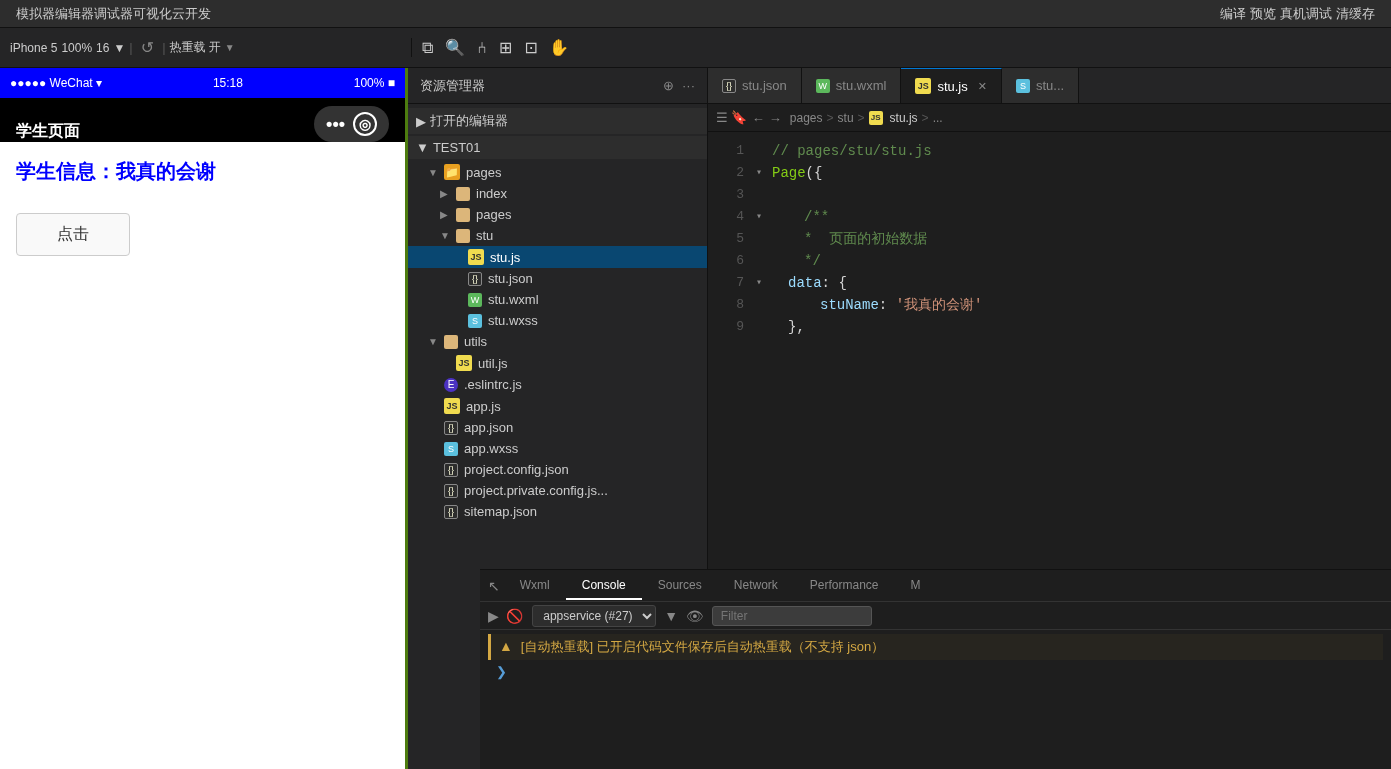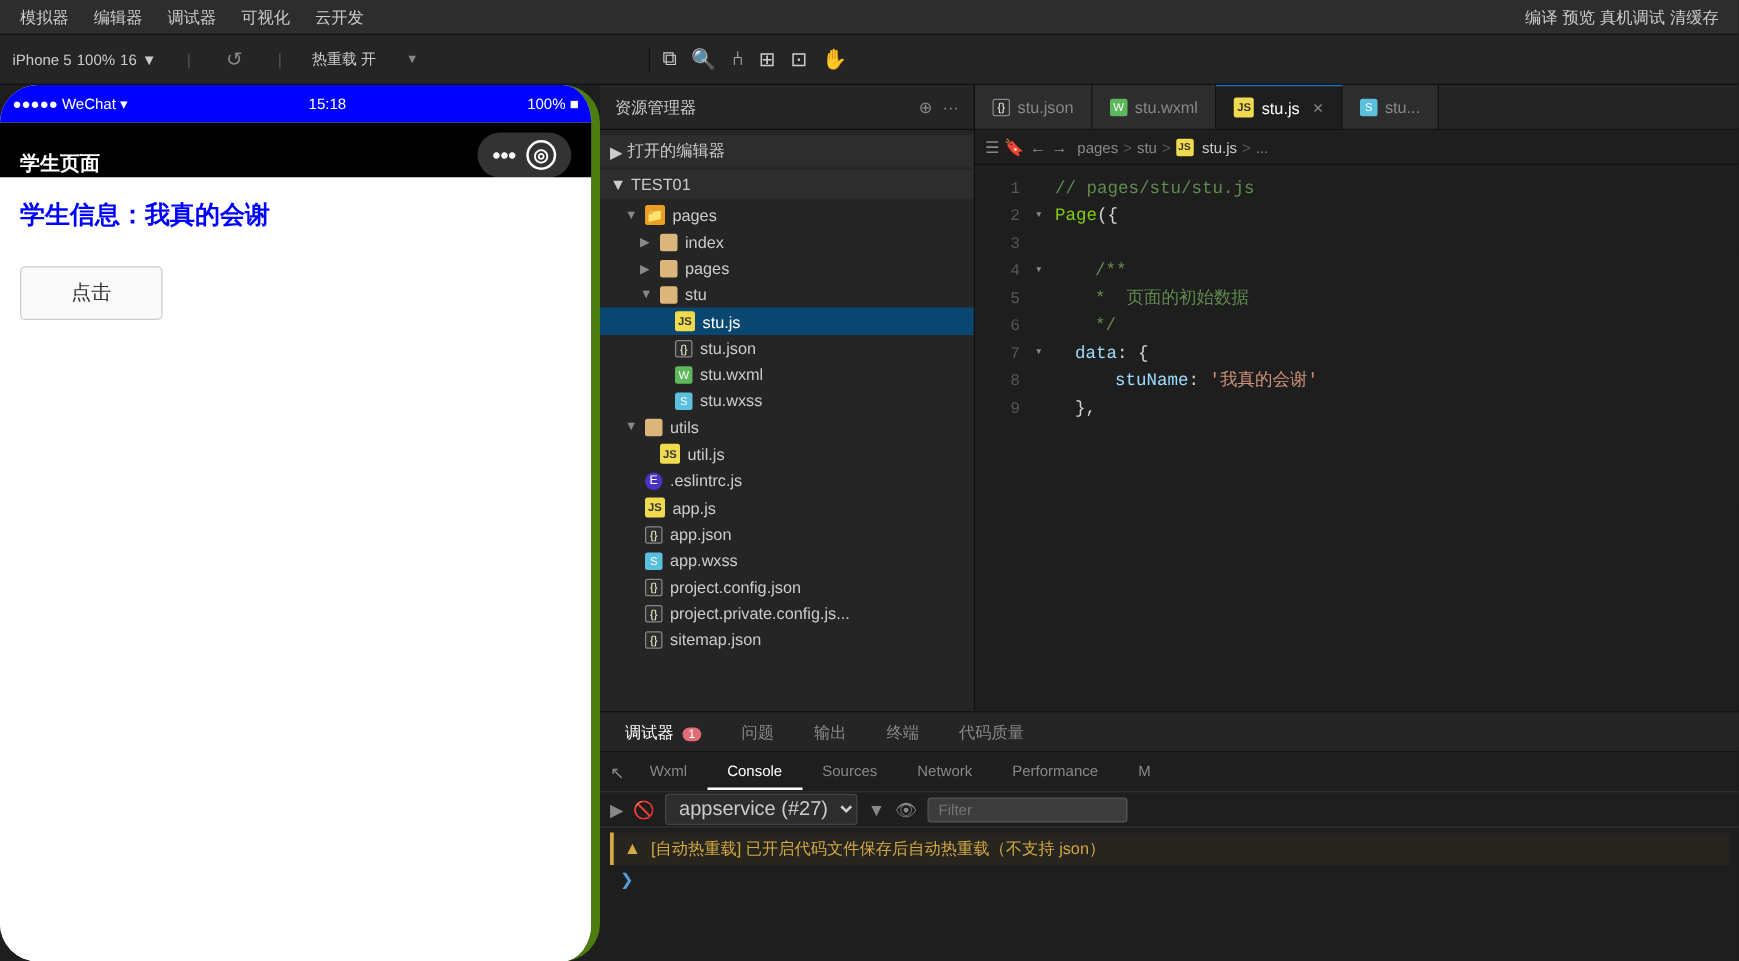--- a/index.html
+++ b/index.html
@@ -10,38 +10,38 @@
       height: 28px;
       background: #2d2d2d;
       display: flex;
       align-items: center;
       justify-content: space-between;
       padding: 0 16px;
       border-bottom: 1px solid #111;
       color: #ccc;
       font-size: 13px;
     }
-    .top-menu-left { display: flex; gap: 20px; }
+    .top-menu-left { display: flex; }
     .top-menu-right { display: flex; gap: 4px; }
     .top-menu span { cursor: pointer; }
 
     
     .toolbar {
       height: 40px;
       background: #252526;
       display: flex;
       align-items: center;
       border-bottom: 1px solid #111;
     }
     .toolbar-left {
-      width: 520px;
+      width: 412px;
       display: flex;
       align-items: center;
       padding: 0 10px;
-      gap: 24px;
+      gap: 4px;
       border-right: 1px solid #111;
     }
     .toolbar-device {
       color: #ccc;
       font-size: 12px;
       display: flex;
       align-items: center;
       gap: 4px;
     }
     .toolbar-sep { color: #555; }
@@ -57,27 +57,26 @@
     .toolbar-icon { color: #ccc; font-size: 16px; cursor: pointer; }
 
     
     .main {
       display: flex;
       height: calc(769px - 28px - 40px);
     }
 
     
     .simulator {
-      width: 480px;
+      width: 408px;
       background: #fff;
       display: flex;
       flex-direction: column;
-      border-right: 7px solid #4d7c0f;
+      border-right: 3px solid #4d7c0f;
       overflow: hidden;
-      border-radius: 30px;
     }
     .phone-frame {
       background: #fff;
       flex: 1;
       display: flex;
       flex-direction: column;
     }
     .phone-status-bar {
       background: #0000ff;
       height: 30px;
@@ -340,21 +339,21 @@
       align-items: center;
       padding: 0 8px;
       gap: 8px;
       border-bottom: 1px solid #333;
     }
     .debug-toolbar-icon { color: #888; cursor: pointer; font-size: 14px; }
     .debug-service-select {
       background: #2d2d2d;
       border: 1px solid #444;
       color: #ccc;
-      font-size: 16px;
+      font-size: 12px;
       padding: 2px 6px;
       border-radius: 3px;
       cursor: pointer;
     }
     .debug-filter {
       background: #3c3c3c;
       border: 1px solid #555;
       color: #ccc;
       font-size: 12px;
       padding: 2px 8px;
@@ -668,32 +667,20 @@
 
       <div class="code-line">
         <span class="line-num">9</span>
         <span class="line-arrow"></span>
         <span class="line-code kw-white" style="padding-left:16px;">},</span>
       </div>
     </div>
 
     <div class="debug-panel">
 
-      <div class="debug-tabs-bar">
-        <div class="debug-tab-left">
-          <span class="debug-tab-item active">
-            <span>调试器</span>
-            <span class="debug-tab-badge">1</span>
-          </span>
-          <span class="debug-tab-item">问题</span>
-          <span class="debug-tab-item">输出</span>
-          <span class="debug-tab-item">终端</span>
-          <span class="debug-tab-item">代码质量</span>
-        </div>
-      </div>
 
       <div class="debug-chrome-tabs">
         <span class="debug-toolbar-icon" style="margin-right:4px;">↖</span>
         <span class="chrome-tab">Wxml</span>
         <span class="chrome-tab active">Console</span>
         <span class="chrome-tab">Sources</span>
         <span class="chrome-tab">Network</span>
         <span class="chrome-tab">Performance</span>
         <span class="chrome-tab">M</span>
       </div>

